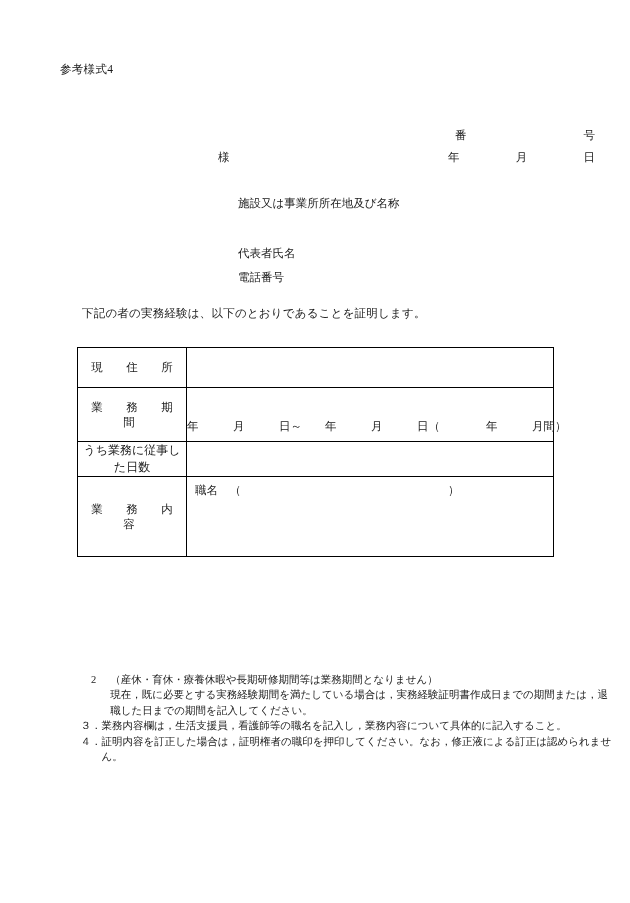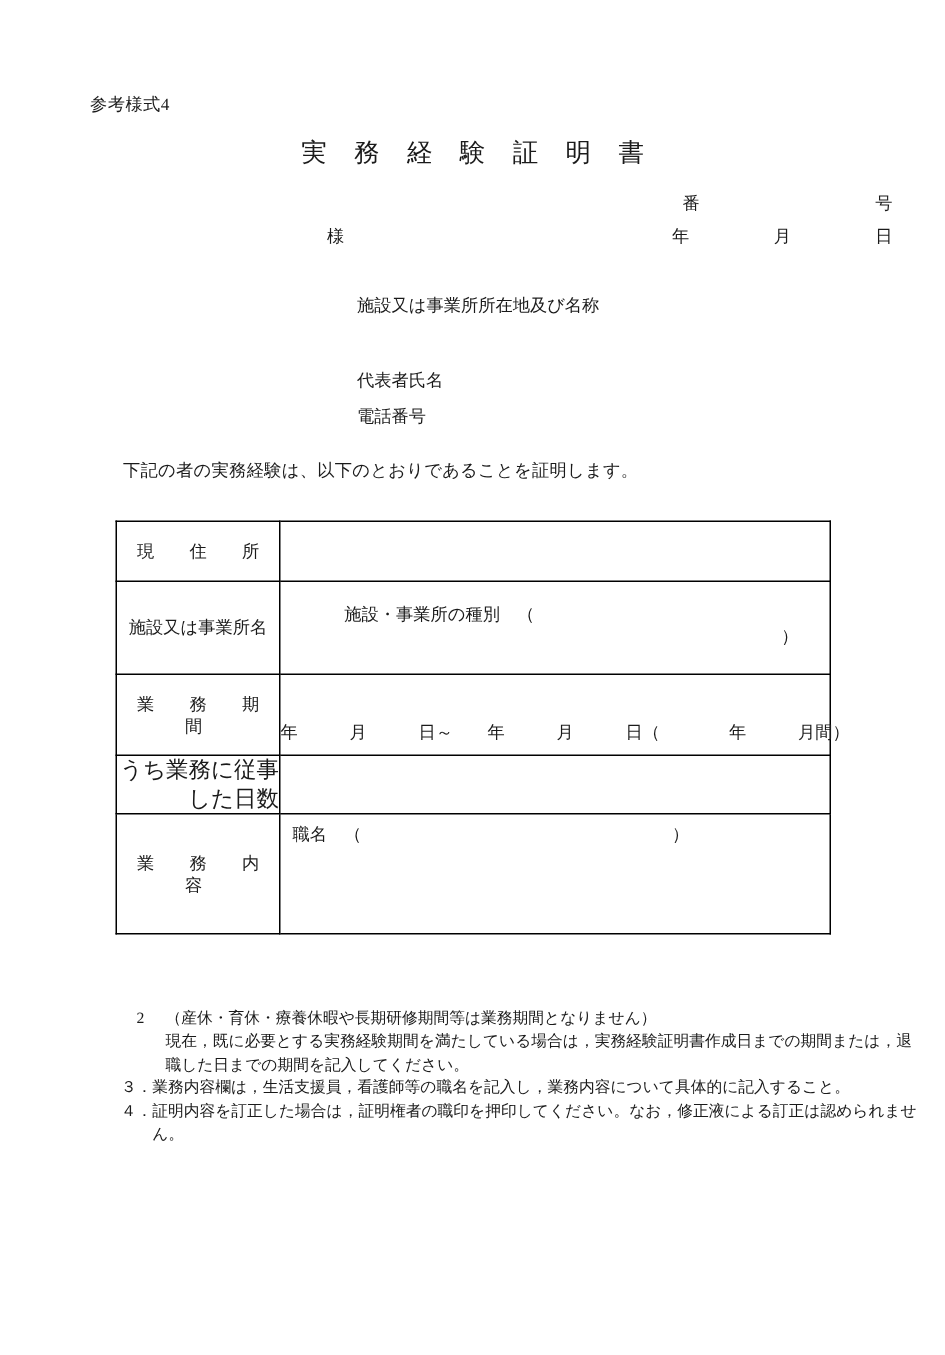--- a/index.html
+++ b/index.html
@@ -106,24 +106,23 @@
   td.label .spaced {
     letter-spacing: 6px;
     text-indent: 6px;
     display: inline-block;
   }
   td.label .tight {
     letter-spacing: 0px;
     display: inline-block;
   }
   td.label .small {
-    font-size: 15px;
+    font-size: 12px;
     letter-spacing: 0px;
     display: inline-block;
-    text-align: right;
   }
   td.value {
     position: relative;
     padding: 0 8px;
   }
   .row-name     { height: 38px; }
   .row-address  { height: 40px; }
   .row-facility { height: 62px; }
   .row-period   { height: 54px; }
   .row-days     { height: 28px; }
@@ -188,21 +187,20 @@
   }
   .indent1 { padding-left: 14px; }
 </style>
 </head>
 <body>
 
 <div id="page">
 
   <div class="form-code">参考様式4</div>
 
-  <div class="doc-title">実 務 経 験 証 明 書</div>
 
   <div class="numrow">
     <span>番</span>
     <span>号</span>
   </div>
 
   <div class="daterow">
     <span>年</span>
     <span>月</span>
     <span>日</span>
@@ -219,31 +217,20 @@
   <table class="form-table">
     <tbody>
 
       <tr class="row-address">
         <td class="label">
           <span class="spaced">現　住　所</span>
         </td>
         <td class="value"></td>
       </tr>
 
-      <tr class="row-facility">
-        <td class="label">
-          <span class="tight">施設又は事業所名</span>
-        </td>
-        <td class="value">
-          <span class="facility-kind">
-            <span>施設・事業所の種別　（</span>
-            <span class="close-paren">）</span>
-          </span>
-        </td>
-      </tr>
 
       <tr class="row-period">
         <td class="label">
           <span class="spaced">業　務　期　間</span>
         </td>
         <td class="value">
           <span class="period-line">年　　　月　　　日～　　年　　　月　　　日（　　　　年　　　月間）</span>
         </td>
       </tr>
 

